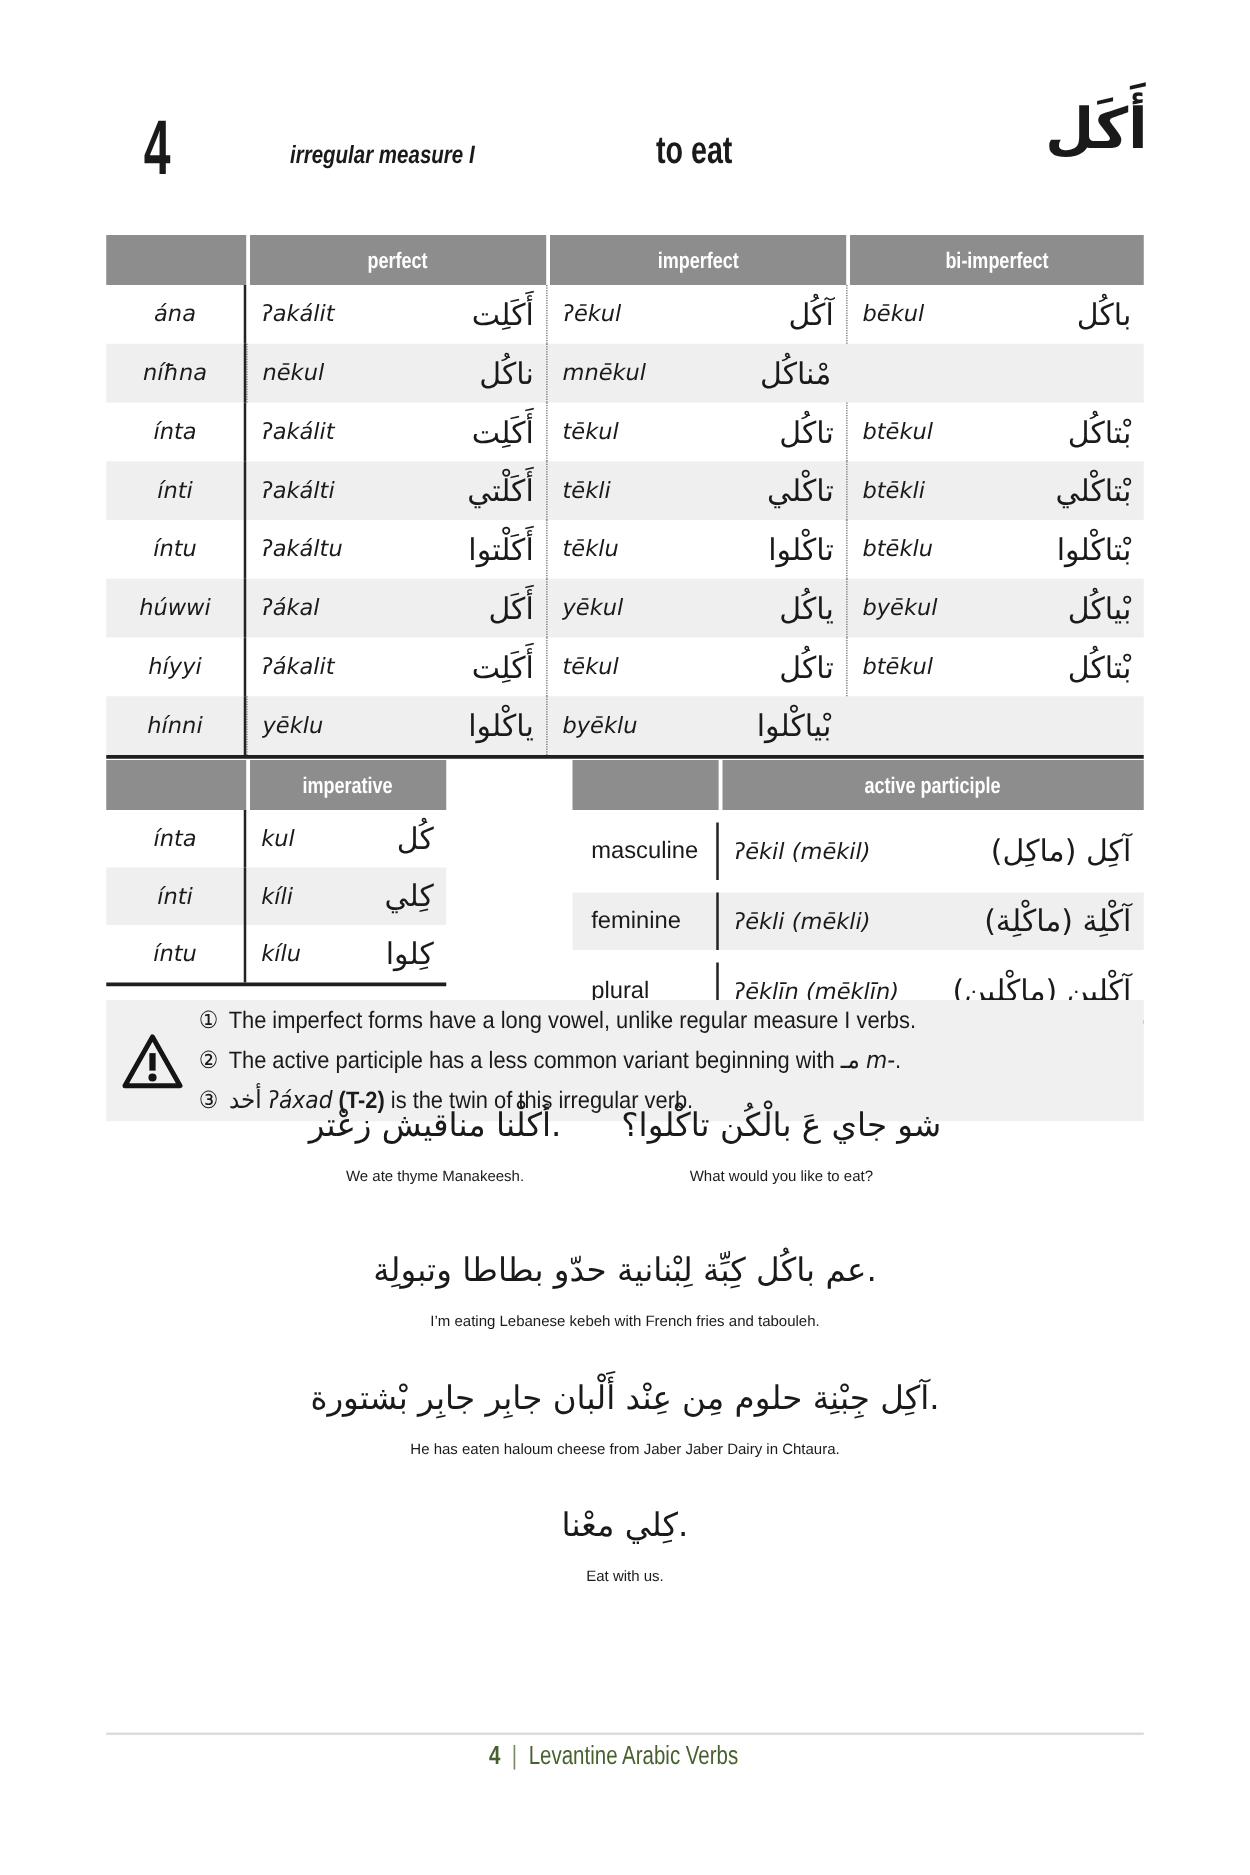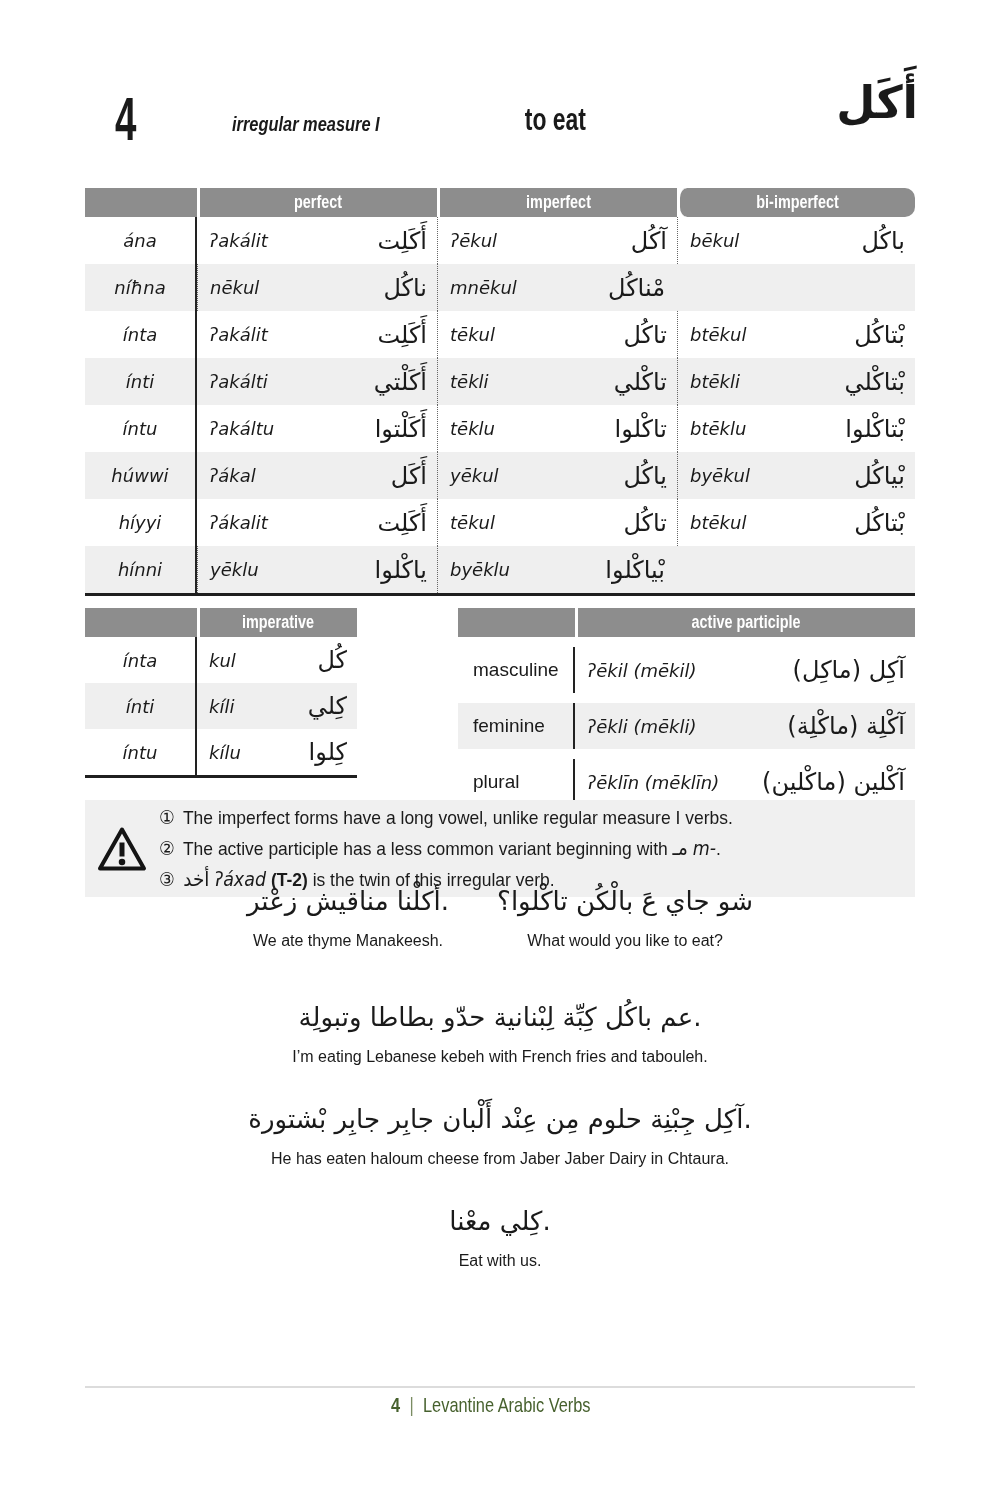--- a/index.html
+++ b/index.html
@@ -16,39 +16,39 @@
   .hdr-number{position:absolute;left:115px;top:88px;font-size:62px;font-weight:700;line-height:1;
     transform:scaleX(.62);transform-origin:left top;letter-spacing:-1px;}
   .hdr-measure{position:absolute;left:232px;top:113px;font-size:20px;font-style:italic;font-weight:600;
     transform:scaleX(.82);transform-origin:left top;}
   .hdr-title-en{position:absolute;left:455px;top:102px;width:200px;text-align:center;font-size:31px;font-weight:700;}
   .hdr-title-en span{display:inline-block;transform:scaleX(.74);transform-origin:center top;}
   .hdr-title-ar{position:absolute;right:82px;top:74px;font-size:45px;font-weight:700;
     font-family:"DejaVu Sans",sans-serif;line-height:1.3;}
 
   
-  .thead{display:flex;height:29px;text-align:center;}
+  .thead{display:flex;height:40px;text-align:center;}
   .hseg{background:var(--header-bar);color:#fff;font-size:18px;font-weight:700;
     display:flex;align-items:center;justify-content:center;height:100%;}
   .hseg span{display:inline-block;transform:scaleX(.8);transform-origin:center;white-space:nowrap;}
   .hseg+.hseg{border-left:3px solid #fff;}
   .tbody{border-bottom:3px solid #1f1f1f;}
   .trow{display:flex;height:47px;align-items:stretch;}
   .tbody .trow:nth-of-type(even){background:var(--row-stripe);}
   .c-pron{display:flex;align-items:center;justify-content:center;border-right:2px solid #222;
     font-style:italic;font-size:18px;font-family:"DejaVu Sans",sans-serif;}
   .c-sec{display:flex;align-items:center;justify-content:space-between;padding:0 10px 0 12px;}
   .tr{font-style:italic;font-size:18px;font-family:"DejaVu Sans",sans-serif;white-space:nowrap;}
   .ar{font-family:"DejaVu Sans",sans-serif;font-size:24px;line-height:1;white-space:nowrap;}
 
   
   .mtable{position:absolute;left:85px;top:188px;width:830px;}
   .mtable .seg-pron,.mtable .c-pron{width:112px;flex:0 0 112px;}
   .mtable .seg-sec{width:240px;flex:0 0 240px;}
-  .mtable .seg-sec:last-child{width:238px;flex:0 0 238px;border-radius:10px;}
+  .mtable .seg-sec:last-child{width:238px;flex:0 0 238px;}
   .mtable .c-sec{width:240px;flex:0 0 240px;}
   .mtable .c-sec.dotted{border-left:1px dotted #666;}
   .mtable .c-sec:last-child{width:238px;flex:0 0 238px;}
 
   
   .itable{position:absolute;left:85px;top:608px;width:272px;}
   .itable .seg-pron,.itable .c-pron{width:112px;flex:0 0 112px;}
   .itable .seg-sec,.itable .c-sec{width:160px;flex:0 0 160px;}
   .itable .trow{height:46px;}
 
@@ -69,21 +69,21 @@
   .note-num{font-family:"DejaVu Sans",sans-serif;font-size:19px;margin-right:4px;}
   .note-ar{font-family:"DejaVu Sans",sans-serif;font-size:20px;}
   .note-it{font-style:italic;font-family:"DejaVu Sans",sans-serif;}
   .note-b{font-weight:700;}
 
   
   .examples{position:absolute;left:85px;top:876px;width:830px;}
   .ex-pair{display:flex;justify-content:center;gap:48px;margin-bottom:36px;}
   .ex-block{text-align:center;}
   .ex-ar{font-family:"DejaVu Sans",sans-serif;font-size:26px;line-height:50px;height:50px;white-space:nowrap;}
-  .ex-en{font-size:16px;line-height:30px;height:30px;white-space:nowrap;}
+  .ex-en{font-size:12px;line-height:30px;height:30px;white-space:nowrap;}
   .ex-single{text-align:center;margin-bottom:22px;}
 
   
   .footer-rule{position:absolute;left:85px;right:85px;top:1386px;height:2px;background:#dcdcdc;}
   .footer{position:absolute;left:0;top:1393px;width:981px;text-align:center;color:var(--footer-green);
     font-size:21px;}
   .footer .inner{display:inline-block;transform:scaleX(.78);transform-origin:center top;white-space:nowrap;}
   .footer .pg{font-weight:700;}
   .footer .sep{color:#7a8c63;padding:0 6px;}
 </style>

